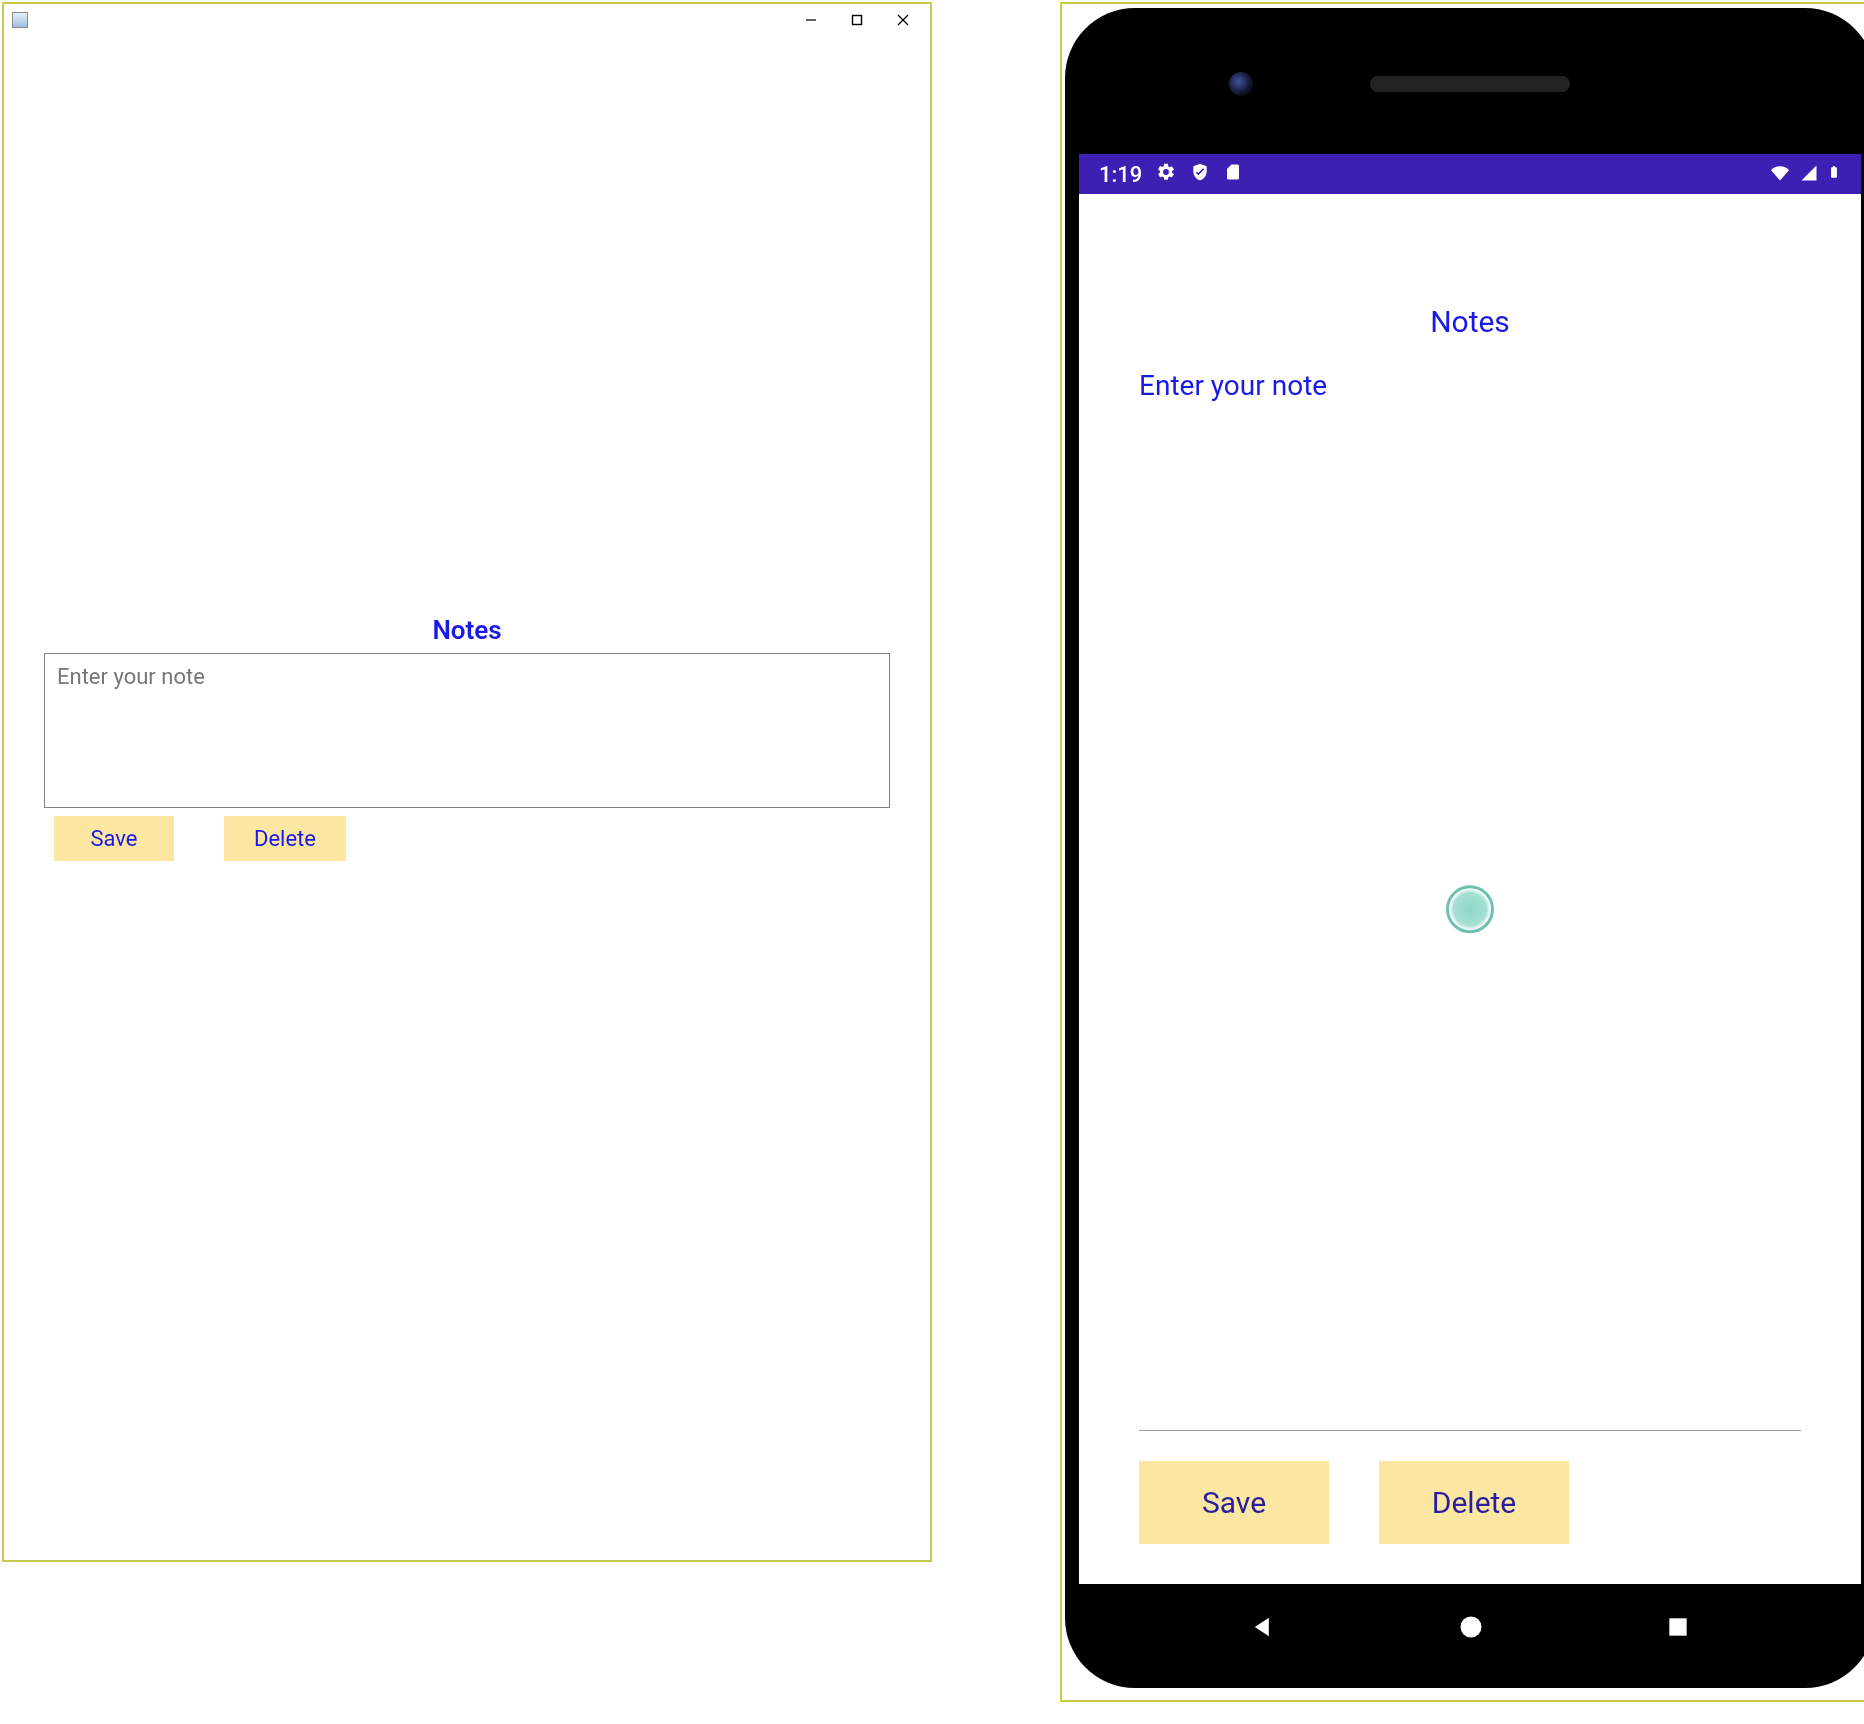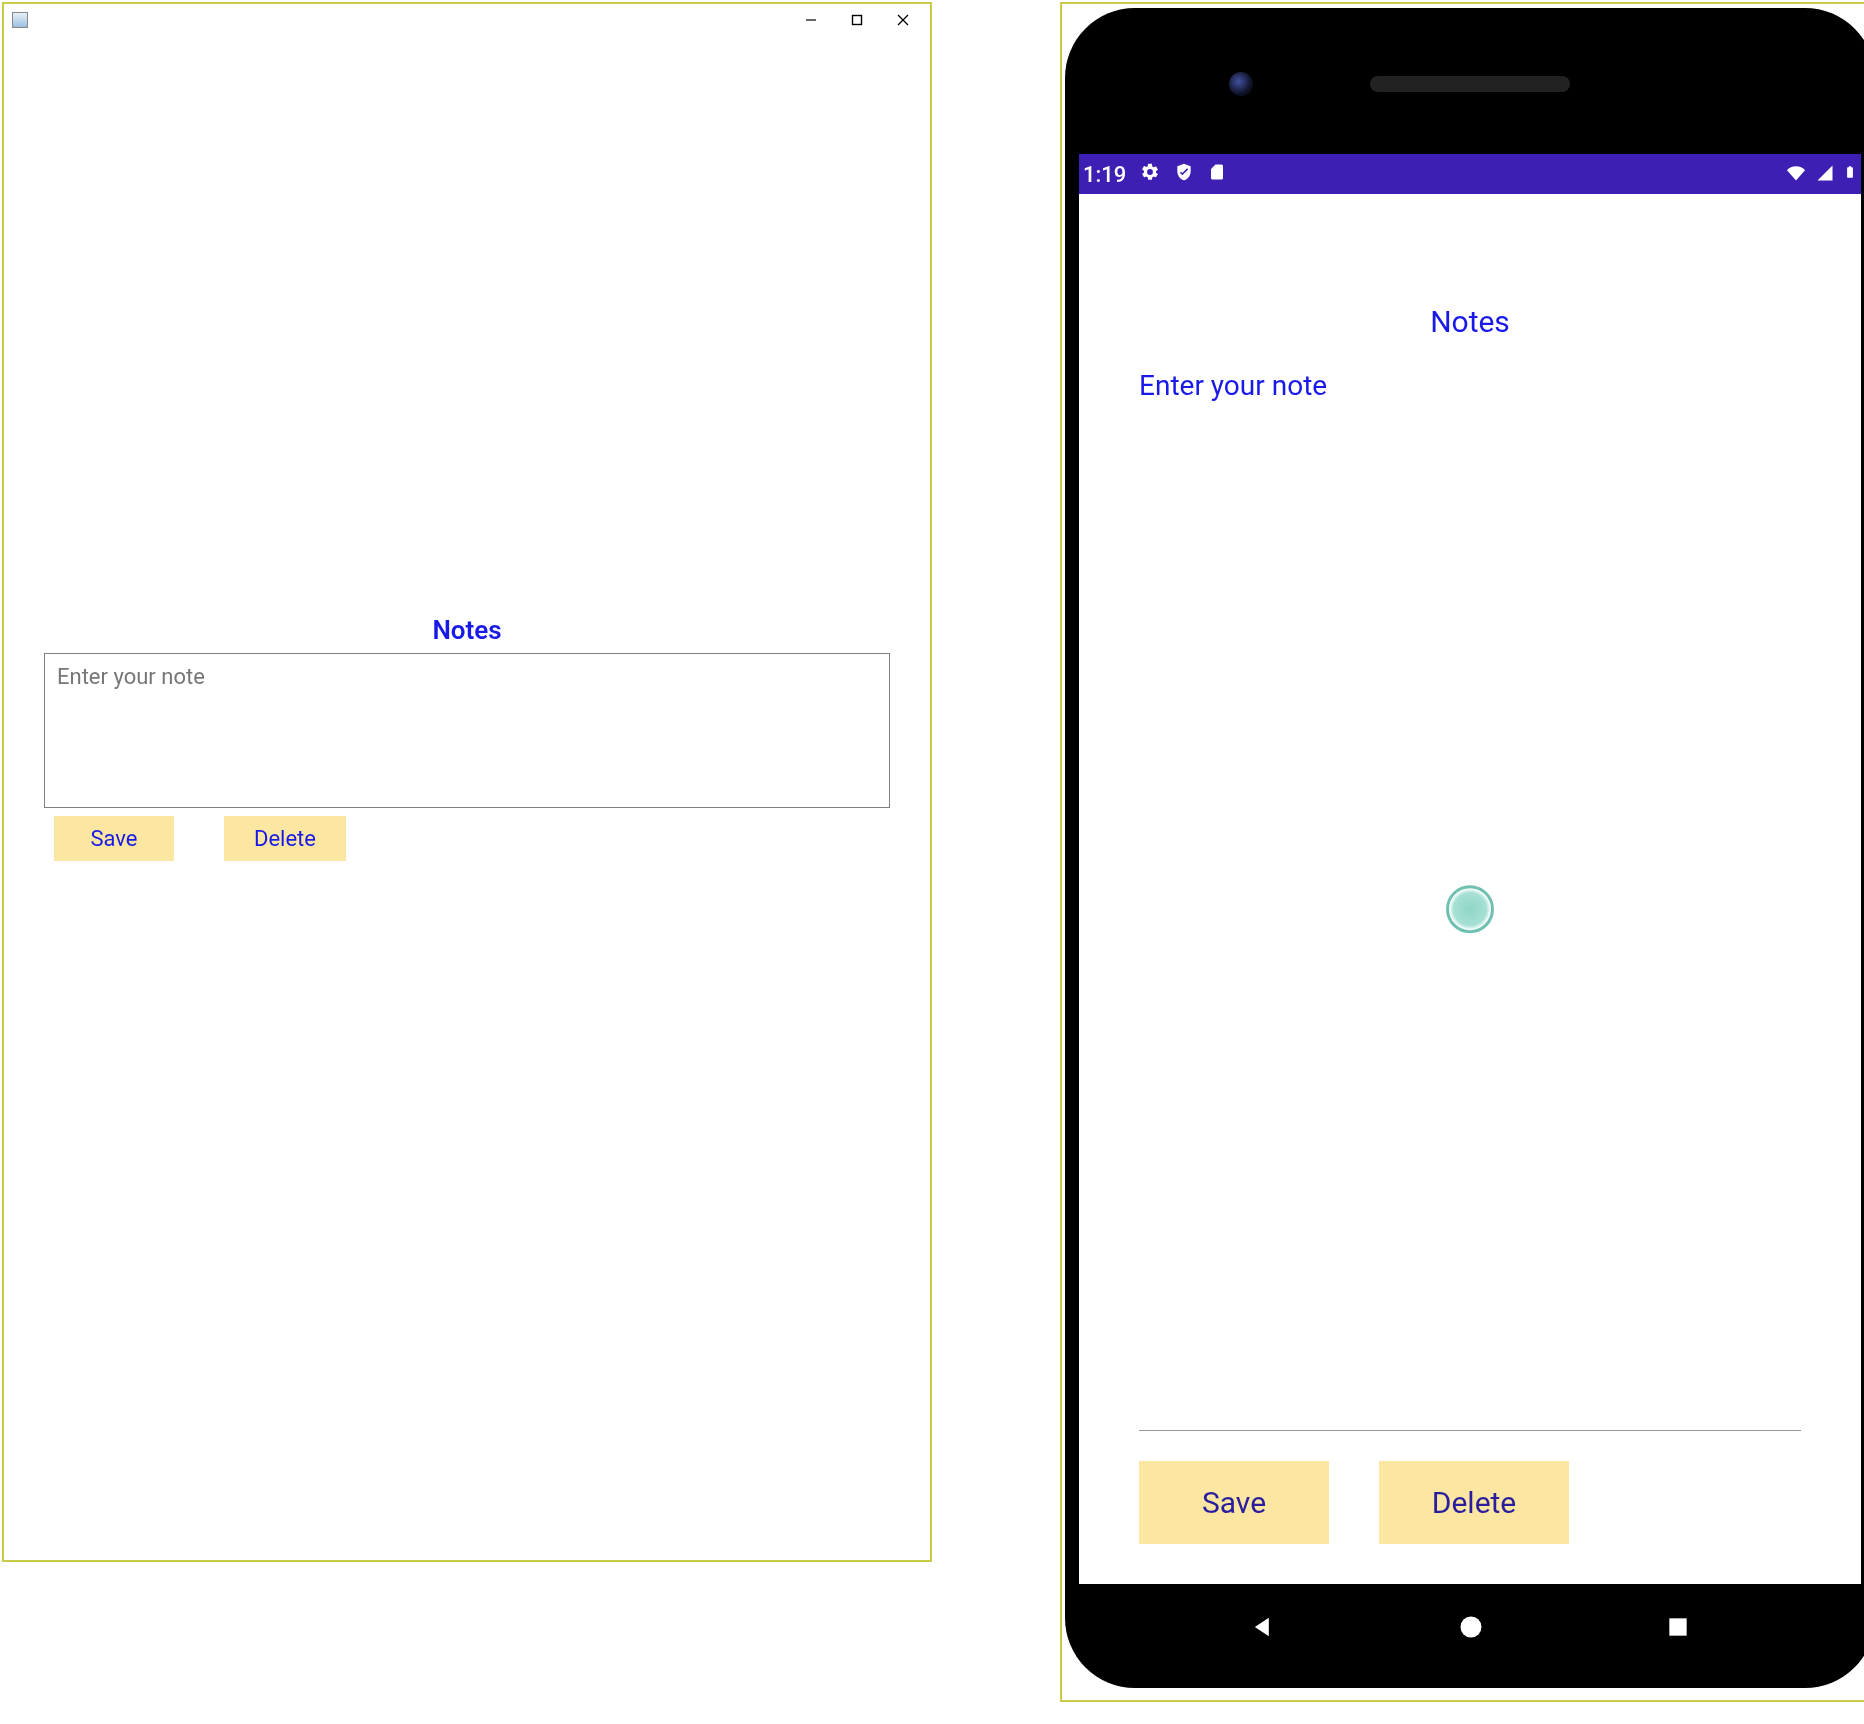--- a/index.html
+++ b/index.html
@@ -164,21 +164,21 @@
       background: #222;
     }
 
     .status-bar {
       height: 40px;
       background: #3e1fb3;
       color: #fff;
       display: flex;
       align-items: center;
       justify-content: space-between;
-      padding: 0 4px;
+      padding: 0 20px;
       font-size: 22px;
       font-weight: 500;
     }
     .status-left { display: flex; align-items: center; gap: 14px; }
     .status-right { display: flex; align-items: center; gap: 8px; }
 
     .phone-screen {
       flex: 1;
       background: #fff;
       display: flex;

